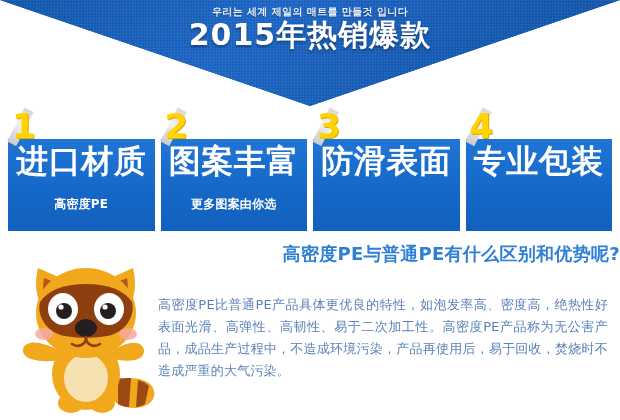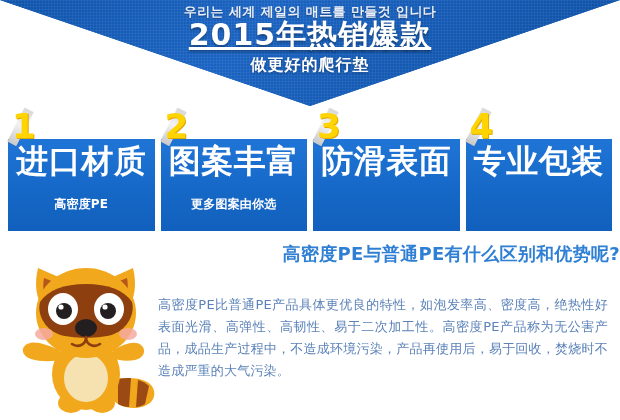--- a/index.html
+++ b/index.html
@@ -31,30 +31,29 @@
       repeating-linear-gradient(90deg,rgba(255,255,255,.05) 0 1px,rgba(0,0,0,0) 1px 3px);
     pointer-events:none;
   }
   .banner-inner{
     position:absolute;left:0;top:0;width:620px;height:106px;
     display:flex;flex-direction:column;align-items:center;
     text-align:center;
   }
   .ko-line{
     margin-top:6px;
-    font-size:13px;line-height:11px;font-weight:bold;
+    font-size:10px;line-height:11px;font-weight:bold;
     color:#e9eef8;letter-spacing:.4px;
     text-shadow:0 1px 1px rgba(0,0,0,.30);
   }
   .main-title{
     margin-top:1px;
     font-size:30px;line-height:34px;font-weight:bold;
     color:#ffffff;letter-spacing:1px;
     text-shadow:0 2px 3px rgba(0,0,0,.35);
-    text-decoration:underline;
   }
   .sub-line{
     margin-top:2px;
     font-size:11px;line-height:14px;font-weight:bold;
     color:#f2f5fb;letter-spacing:.3px;
     text-shadow:0 1px 2px rgba(0,0,0,.30);
   }
   .goal-line{
     margin-top:3px;
     font-size:16px;line-height:19px;font-weight:bold;
@@ -133,21 +132,20 @@
 </head>
 <body>
 
 <div class="page">
 
   <div class="banner">
     <div class="banner-shape"></div>
     <div class="banner-inner">
       <div class="ko-line">우리는 세계 제일의 매트를 만들것 입니다</div>
       <div class="main-title">2015年热销爆款</div>
-      <div class="goal-line">做更好的爬行垫</div>
     </div>
   </div>
 
   <div class="features">
 
     <div class="feature">
       <div class="badge">
         <div class="ribbon"></div>
         <div class="num">1</div>
       </div>

